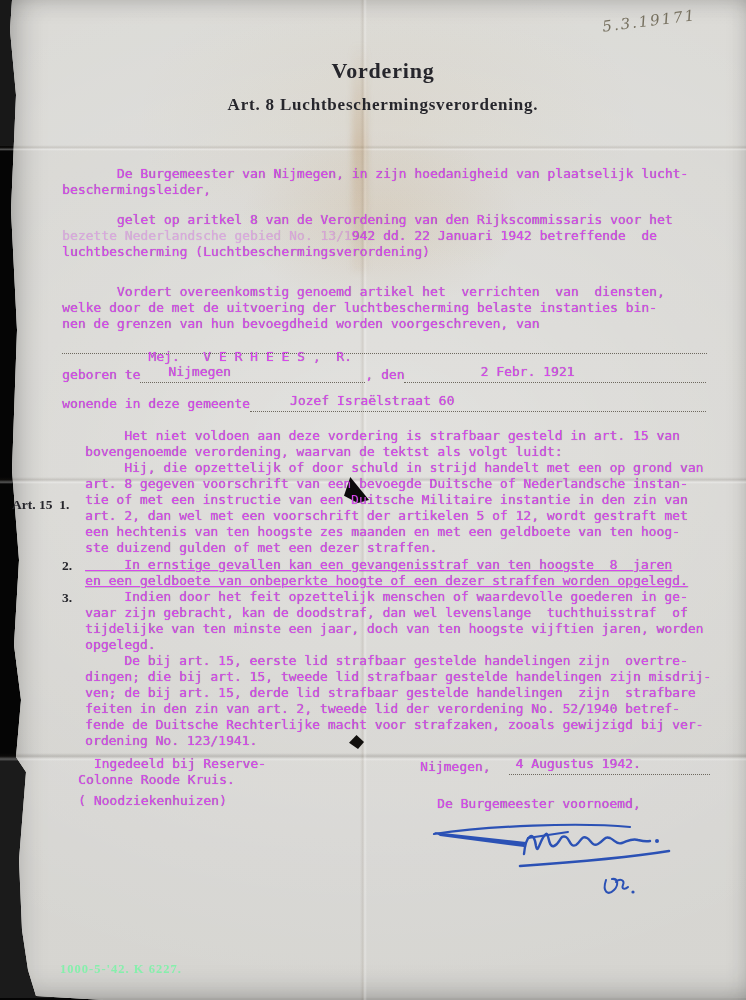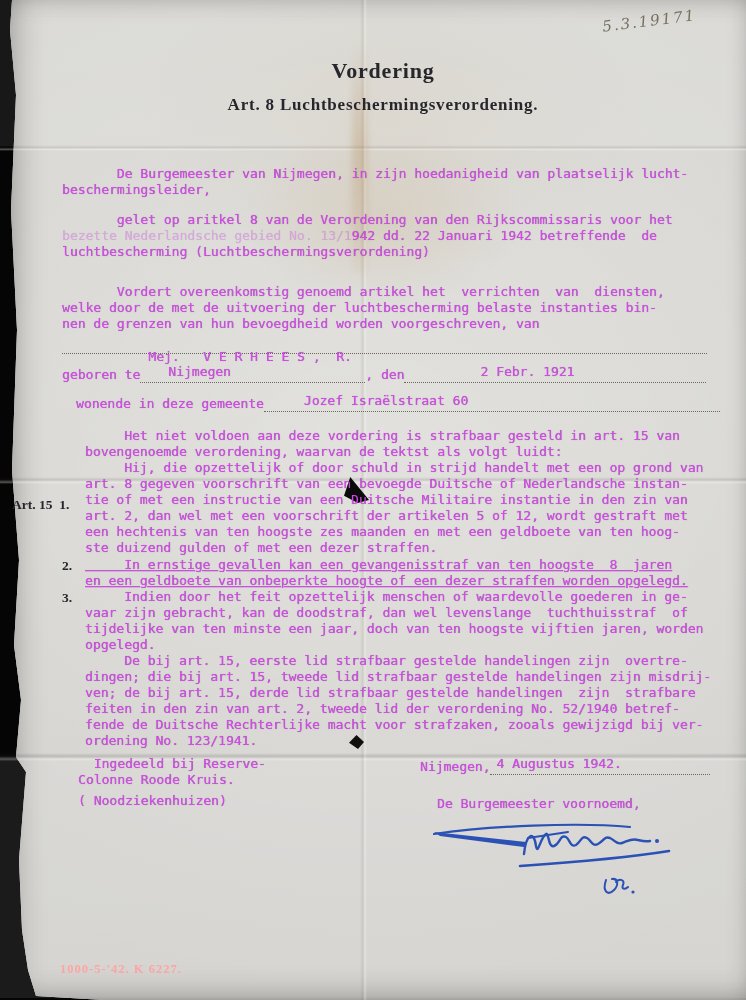--- a/index.html
+++ b/index.html
@@ -66,21 +66,21 @@
     <span style="padding-left:55px;">Mej.   V E R H E E S ,  R.</span>
   </div>
 
   <div class="abs typed row" style="left:62px;top:364px;width:644px;height:19px;">
     <span>geboren te</span>
     <span class="dotted" style="width:225px;height:19px;padding-left:28px;box-sizing:border-box;"><span>Nijmegen</span></span>
     <span>, den</span>
     <span class="dotted" style="flex:1;height:19px;padding-left:76px;box-sizing:border-box;"><span>2 Febr. 1921</span></span>
   </div>
 
-  <div class="abs typed row" style="left:62px;top:393px;width:644px;height:19px;margin-left:14px;">
+  <div class="abs typed row" style="left:62px;top:393px;width:644px;height:19px;">
     <span>wonende in deze gemeente</span>
     <span class="dotted" style="flex:1;height:19px;padding-left:40px;box-sizing:border-box;"><span>Jozef Israëlstraat 60</span></span>
   </div>
 
   <div class="abs typed" style="left:85px;top:428px;width:630px;">     Het niet voldoen aan deze vordering is strafbaar gesteld in art. 15 van
 bovengenoemde verordening, waarvan de tektst als volgt luidt:</div>
 
   <div class="abs print" style="left:12px;top:461px;font-size:13.5px;white-space:pre;margin-top:36px;">Art. 15  1.</div>
   <div class="abs typed" style="left:85px;top:460px;width:634px;">     Hij, die opzettelijk of door schuld in strijd handelt met een op grond van
 art. 8 gegeven voorschrift van een bevoegde Duitsche of Nederlandsche instan-
@@ -105,32 +105,32 @@
 feiten in den zin van art. 2, tweede lid der verordening No. 52/1940 betref-
 fende de Duitsche Rechterlijke macht voor strafzaken, zooals gewijzigd bij ver-
 ordening No. 123/1941.</div>
 
   <div class="abs typed" style="left:78px;top:756px;width:280px;line-height:16px;">  Ingedeeld bij Reserve-
 Colonne Roode Kruis.</div>
   <div class="abs typed" style="left:78px;top:793px;width:280px;">( Noodziekenhuizen)</div>
 
   <div class="abs typed row" style="left:420px;top:756px;width:290px;height:19px;">
     <span>Nijmegen,</span>
-    <span class="dotted" style="flex:1;height:19px;padding-left:6px;box-sizing:border-box;"><span>4 Augustus 1942.</span></span>
+    <span class="dotted" style="flex:1;height:19px;padding-left:6px;box-sizing:border-box;margin-left:19px;"><span>4 Augustus 1942.</span></span>
   </div>
 
   <div class="abs typed" style="left:437px;top:796px;">De Burgemeester voornoemd,</div>
 
   <svg class="abs" style="left:428px;top:820px;" width="285" height="85" viewBox="0 0 285 85">
     <g stroke="#2b51b5" fill="none" stroke-linecap="round">
       <path d="M6,14 C60,6 150,2 202,7" stroke-width="2.2"></path>
       <path d="M6,12 L98,22 L96,27 L12,16 Z" fill="#2b51b5" stroke="none"></path>
       <path d="M96,34 C98,14 106,10 108,26 C110,36 112,18 118,14 C121,12 120,28 126,26 C132,24 132,14 138,17 C142,19 142,28 148,25 C153,22 153,15 159,18 C163,20 164,27 170,24 C176,21 176,16 182,18 C187,20 188,25 194,23 C200,21 204,18 210,20 C214,21 217,22 222,21" stroke-width="2.4"></path>
       <path d="M100,18 L140,12" stroke-width="2"></path>
       <circle cx="229" cy="21" r="2" fill="#2b51b5" stroke="none"></circle>
       <path d="M92,46 C150,42 210,36 241,31" stroke-width="2.6"></path>
       <path d="M178,60 C174,72 180,76 186,70 C191,65 190,58 184,59 M188,62 C192,58 197,60 195,65 C193,69 197,70 200,67" stroke-width="2"></path>
       <circle cx="205" cy="72" r="1.6" fill="#2b51b5" stroke="none"></circle>
     </g>
   </svg>
 
-  <div class="abs print" style="left:60px;top:962px;font-size:12.5px;letter-spacing:1px;color:#fca5a5;">1000-5-'42. K 6227.</div>
+  <div class="abs print" style="left:60px;top:962px;font-size:12.5px;letter-spacing:1px;color:#86efac;">1000-5-'42. K 6227.</div>
 </div>
 
 </body></html>

